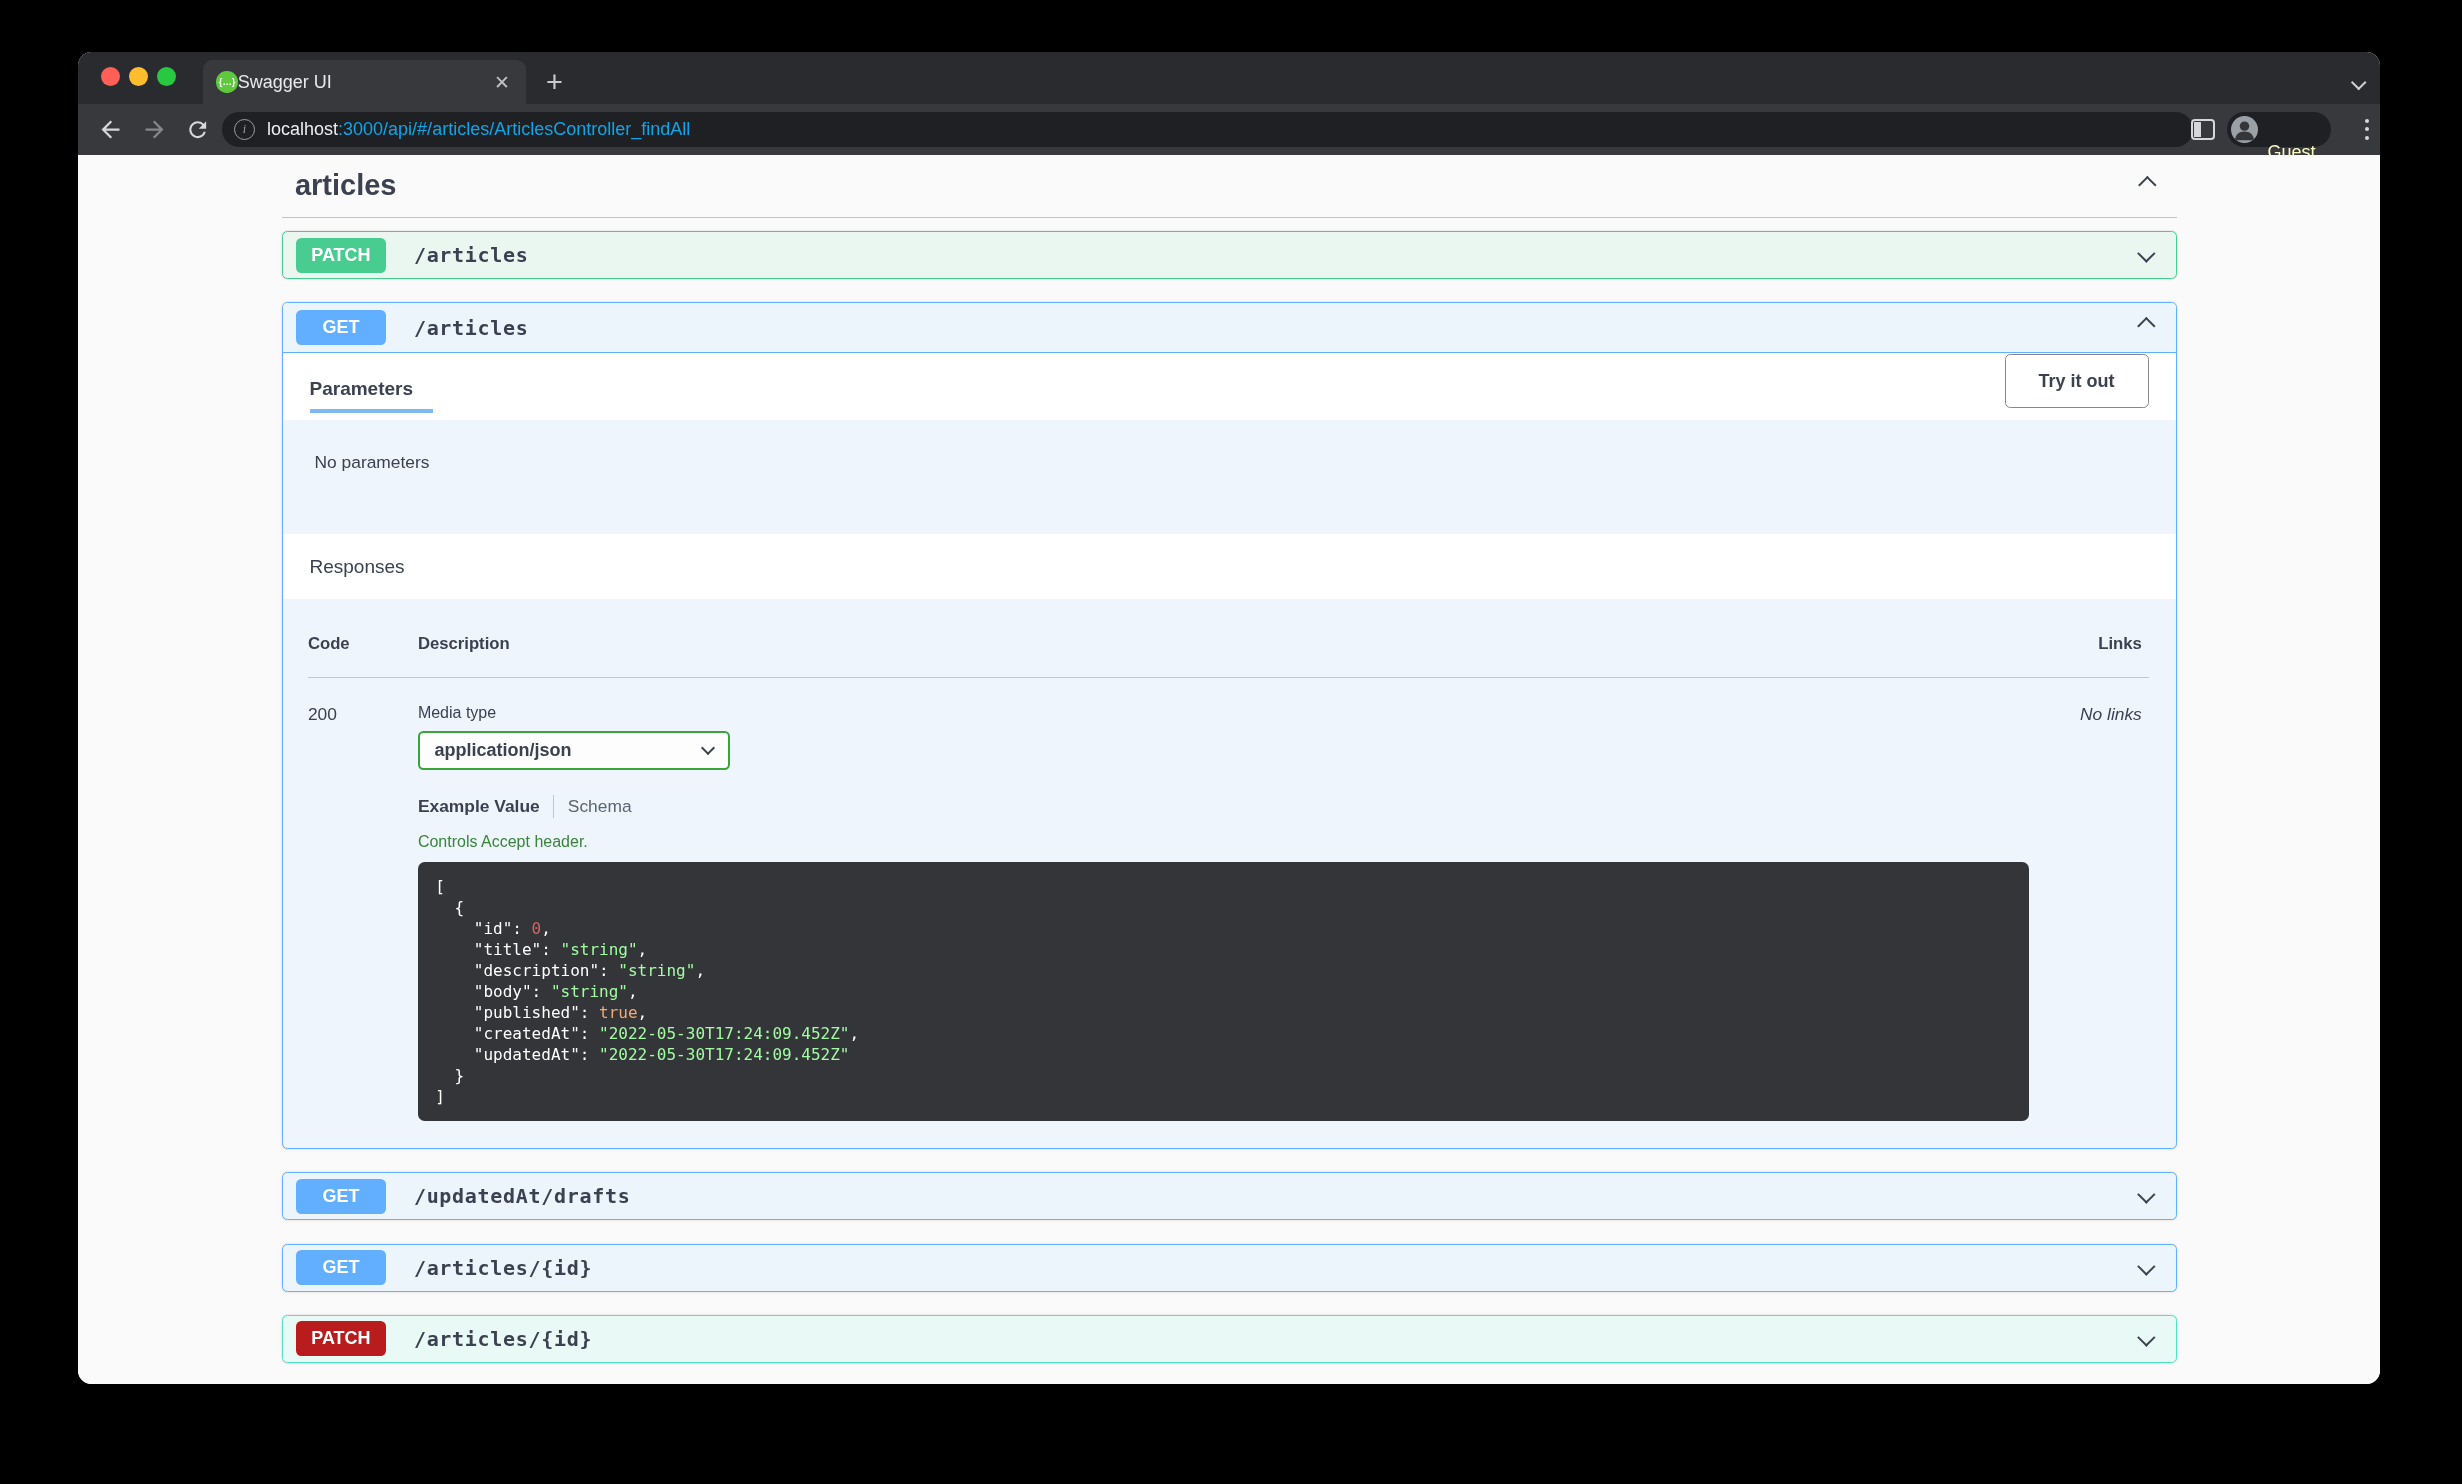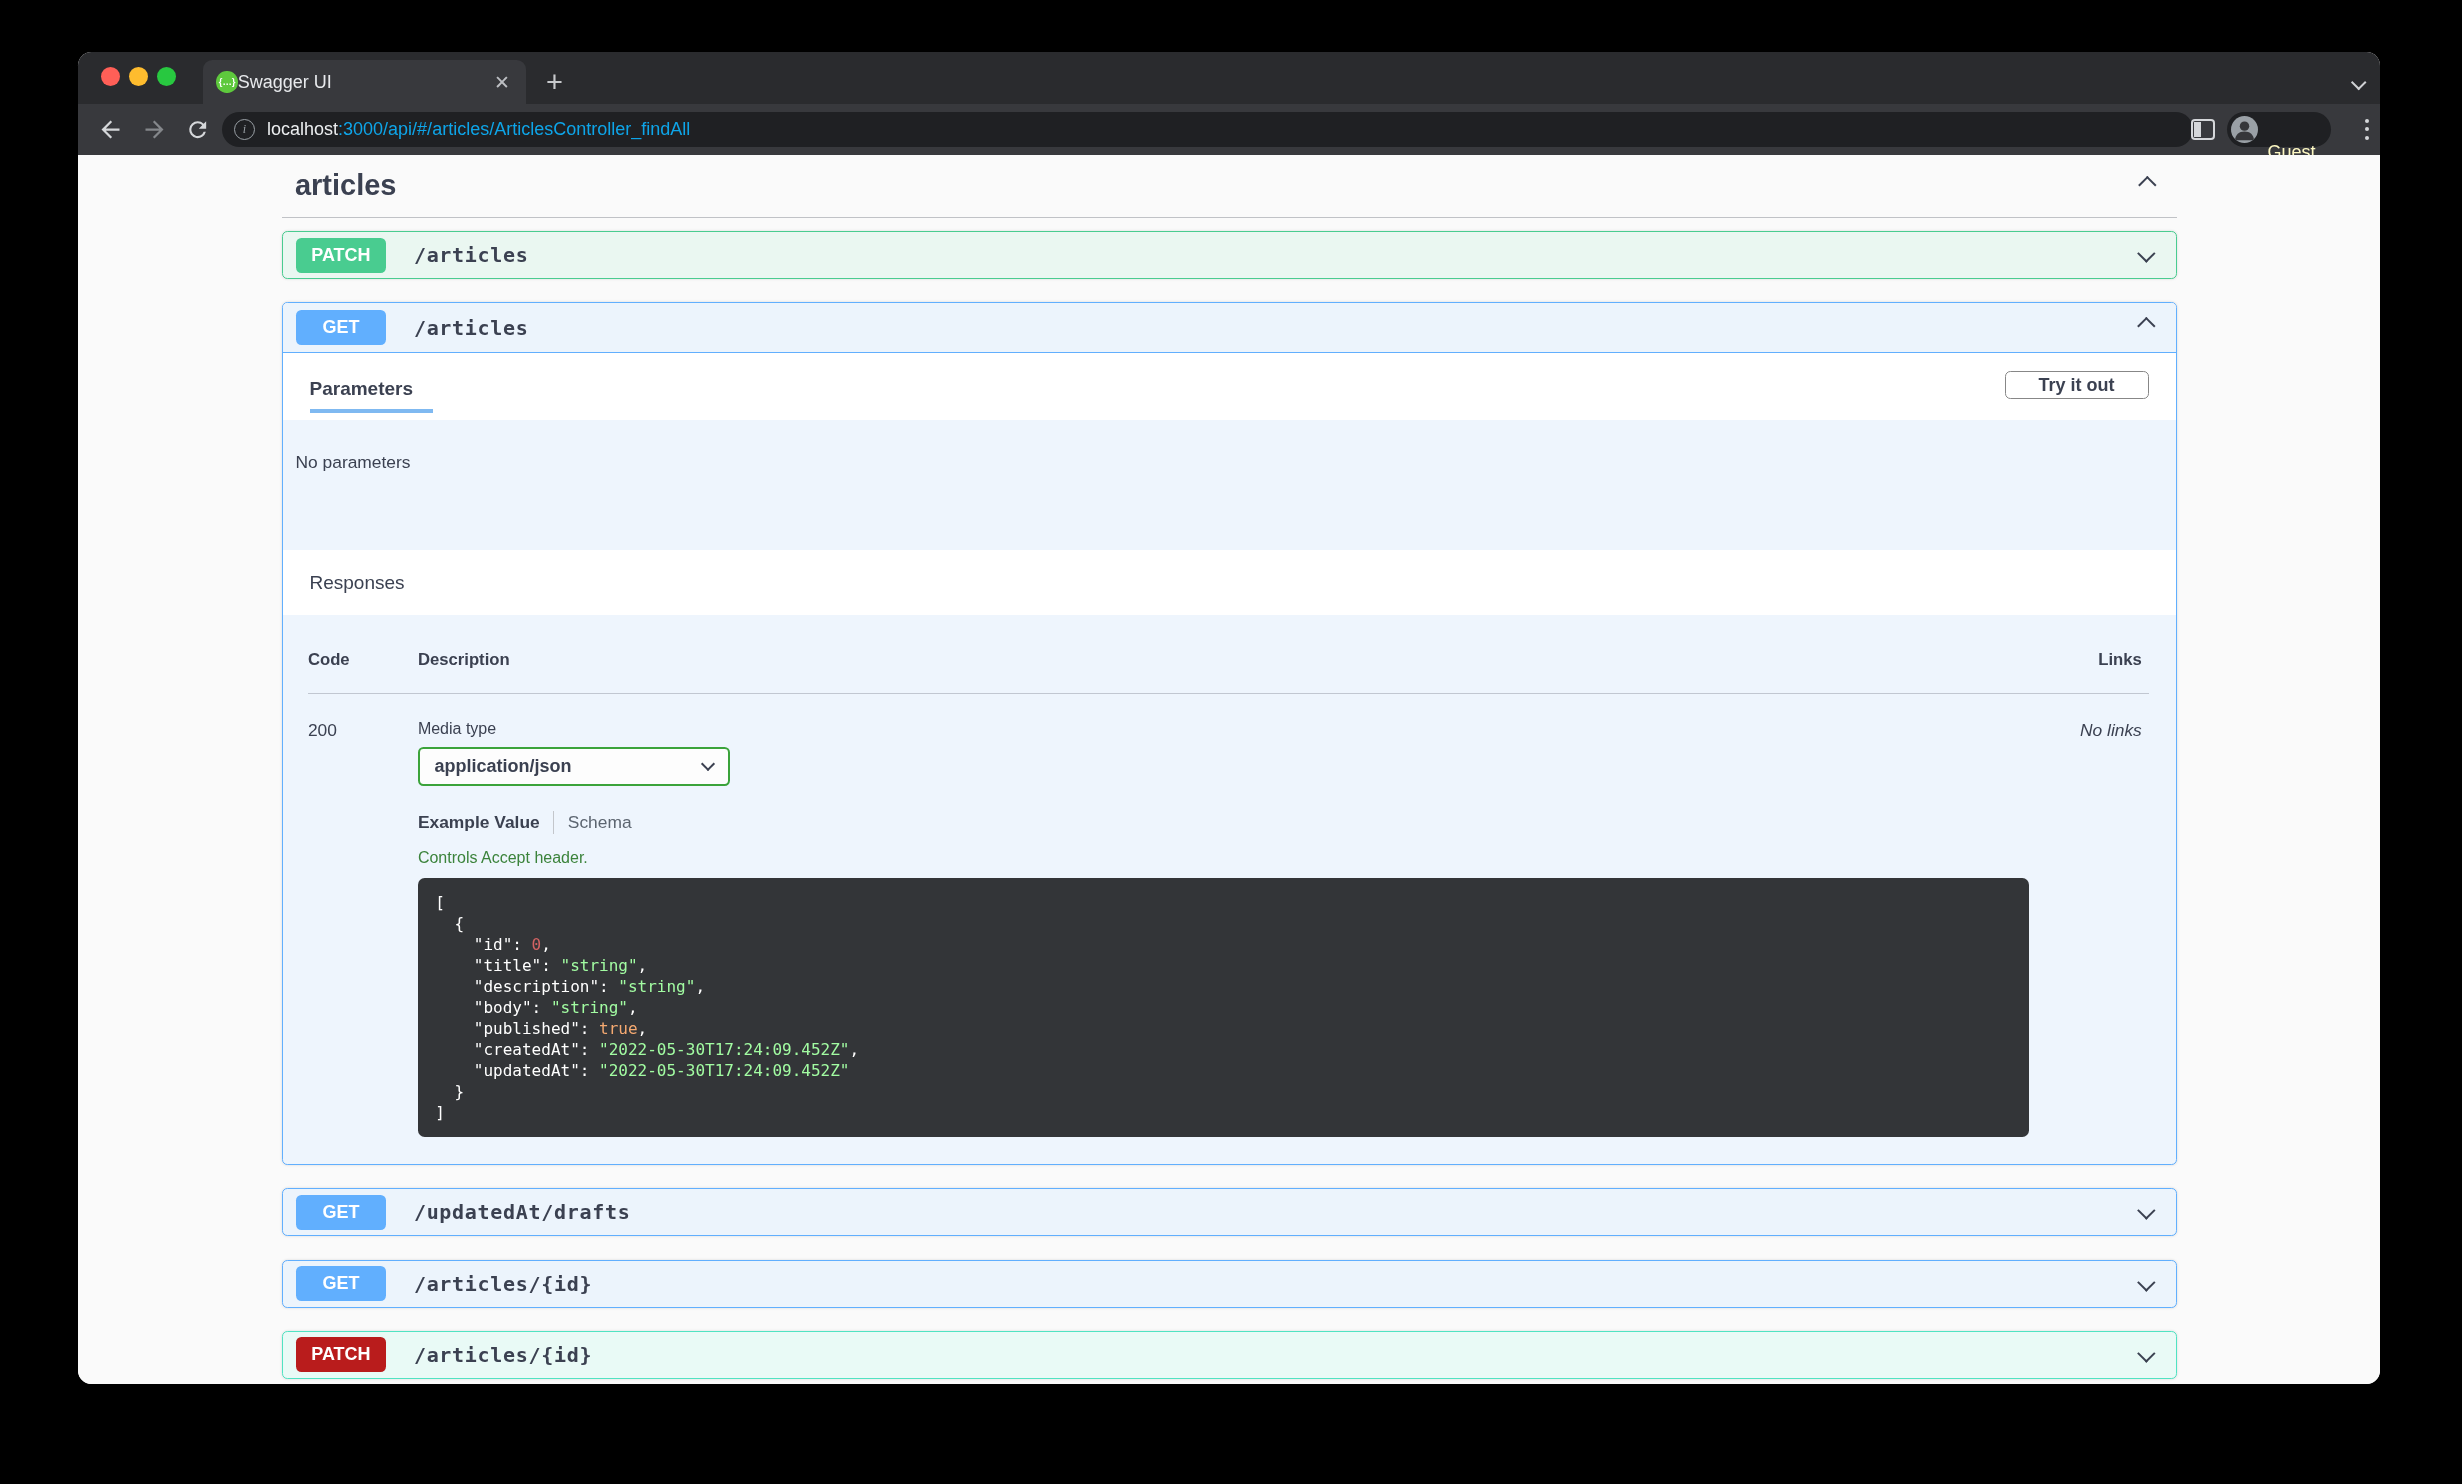--- a/index.html
+++ b/index.html
@@ -69,23 +69,23 @@
   .op-chevron{position:absolute;right:23px;top:50%;margin-top:-8px;}
   .mt20{margin-top:13.4px;} .mt34{margin-top:23px;} .mt35{margin-top:23.4px;}
   
   #get-panel{border:0.7px solid #61affe;border-radius:5.4px;overflow:hidden;background:#eef5fd;
     box-shadow:0 0 2.7px rgba(0,0,0,.15);}
   #get-header{height:50px;background:#ecf4fc;border:none;border-bottom:0.7px solid #61affe;border-radius:0;
     box-shadow:none;display:flex;align-items:center;position:relative;padding:0 47px 0 13.4px;}
   #params-header{position:relative;height:67px;background:#fff;}
   #params-tab{position:absolute;left:27px;bottom:6.7px;padding:0 20px 9.4px 0;border-bottom:4.7px solid #7fb9f1;
     font-size:19px;font-weight:bold;color:#3b4151;}
-  #try-btn{position:absolute;right:27px;top:18px;width:144px;height:28px;background:#fff;border:1.3px solid #878787;
+  #try-btn{position:absolute;right:27px;top:1px;width:144px;height:54px;background:#fff;border:1.3px solid #878787;
     border-radius:5.4px;color:#3b4151;font-weight:bold;font-size:18px;display:flex;align-items:center;justify-content:center;box-sizing:border-box;}
-  #no-params{height:130px;box-sizing:border-box;padding:32px 27px 0 13px;font-size:17.4px;color:#3b4151;}
+  #no-params{height:114px;box-sizing:border-box;padding:32px 27px 0 32px;font-size:17.4px;color:#3b4151;}
   #responses-header{height:65px;background:#fff;display:flex;align-items:center;padding:0 27px;
     font-size:19px;font-weight:normal;color:#3b4151;}
   #resp-table{padding:35px 27px 27px 25.4px;}
   .tbl-grid{display:grid;grid-template-columns:110px 1fr 120px;}
   .th{font-size:16.7px;font-weight:bold;color:#3b4151;}
   .th.right,.td.right{text-align:right;padding-right:6.7px;}
   #tbl-divider{margin-top:23px;border-top:0.7px solid rgba(59,65,81,.25);}
   #resp-row{margin-top:25.4px;}
   #resp-code{font-size:17.4px;color:#3b4151;}
   #no-links{font-size:17.4px;color:#3b4151;font-style:italic;}

